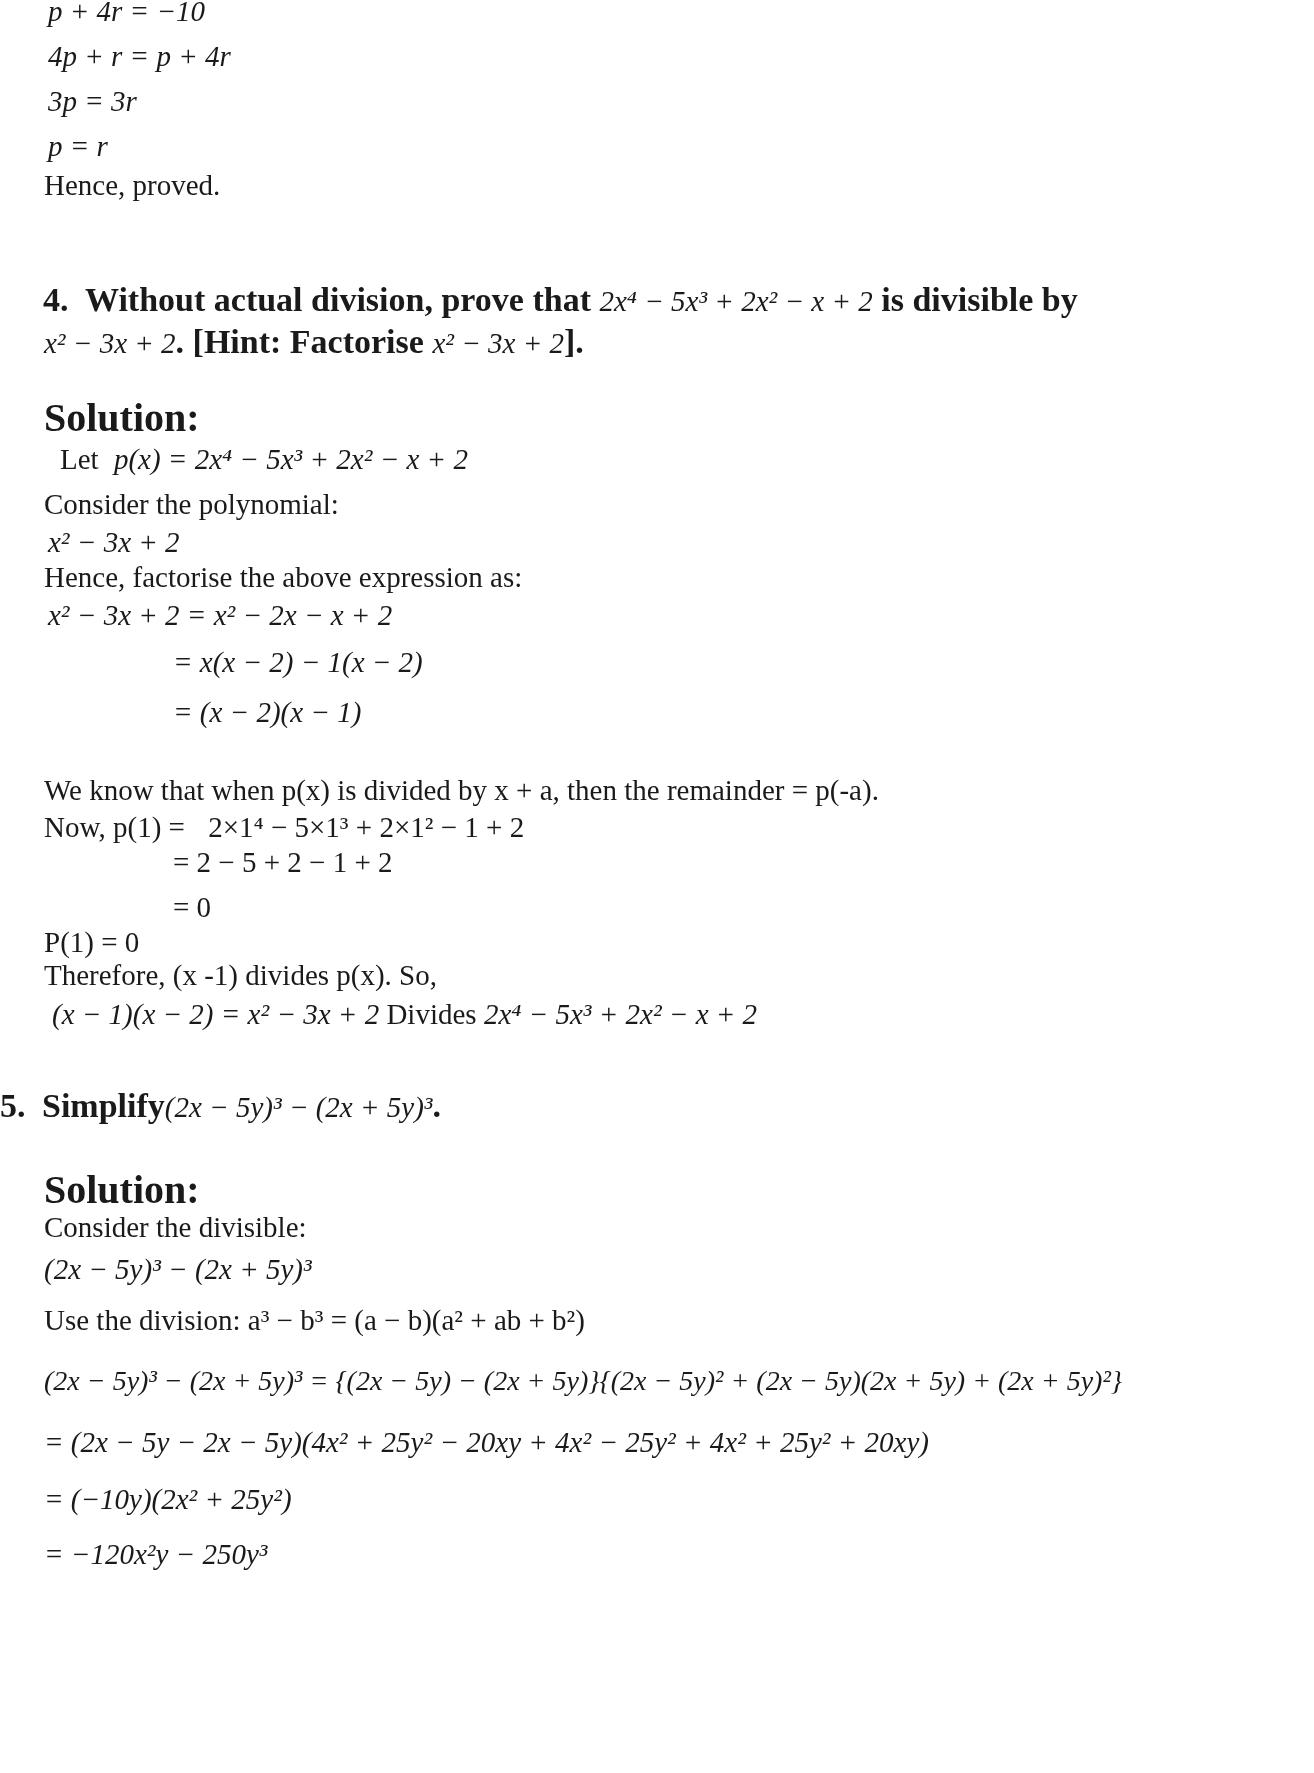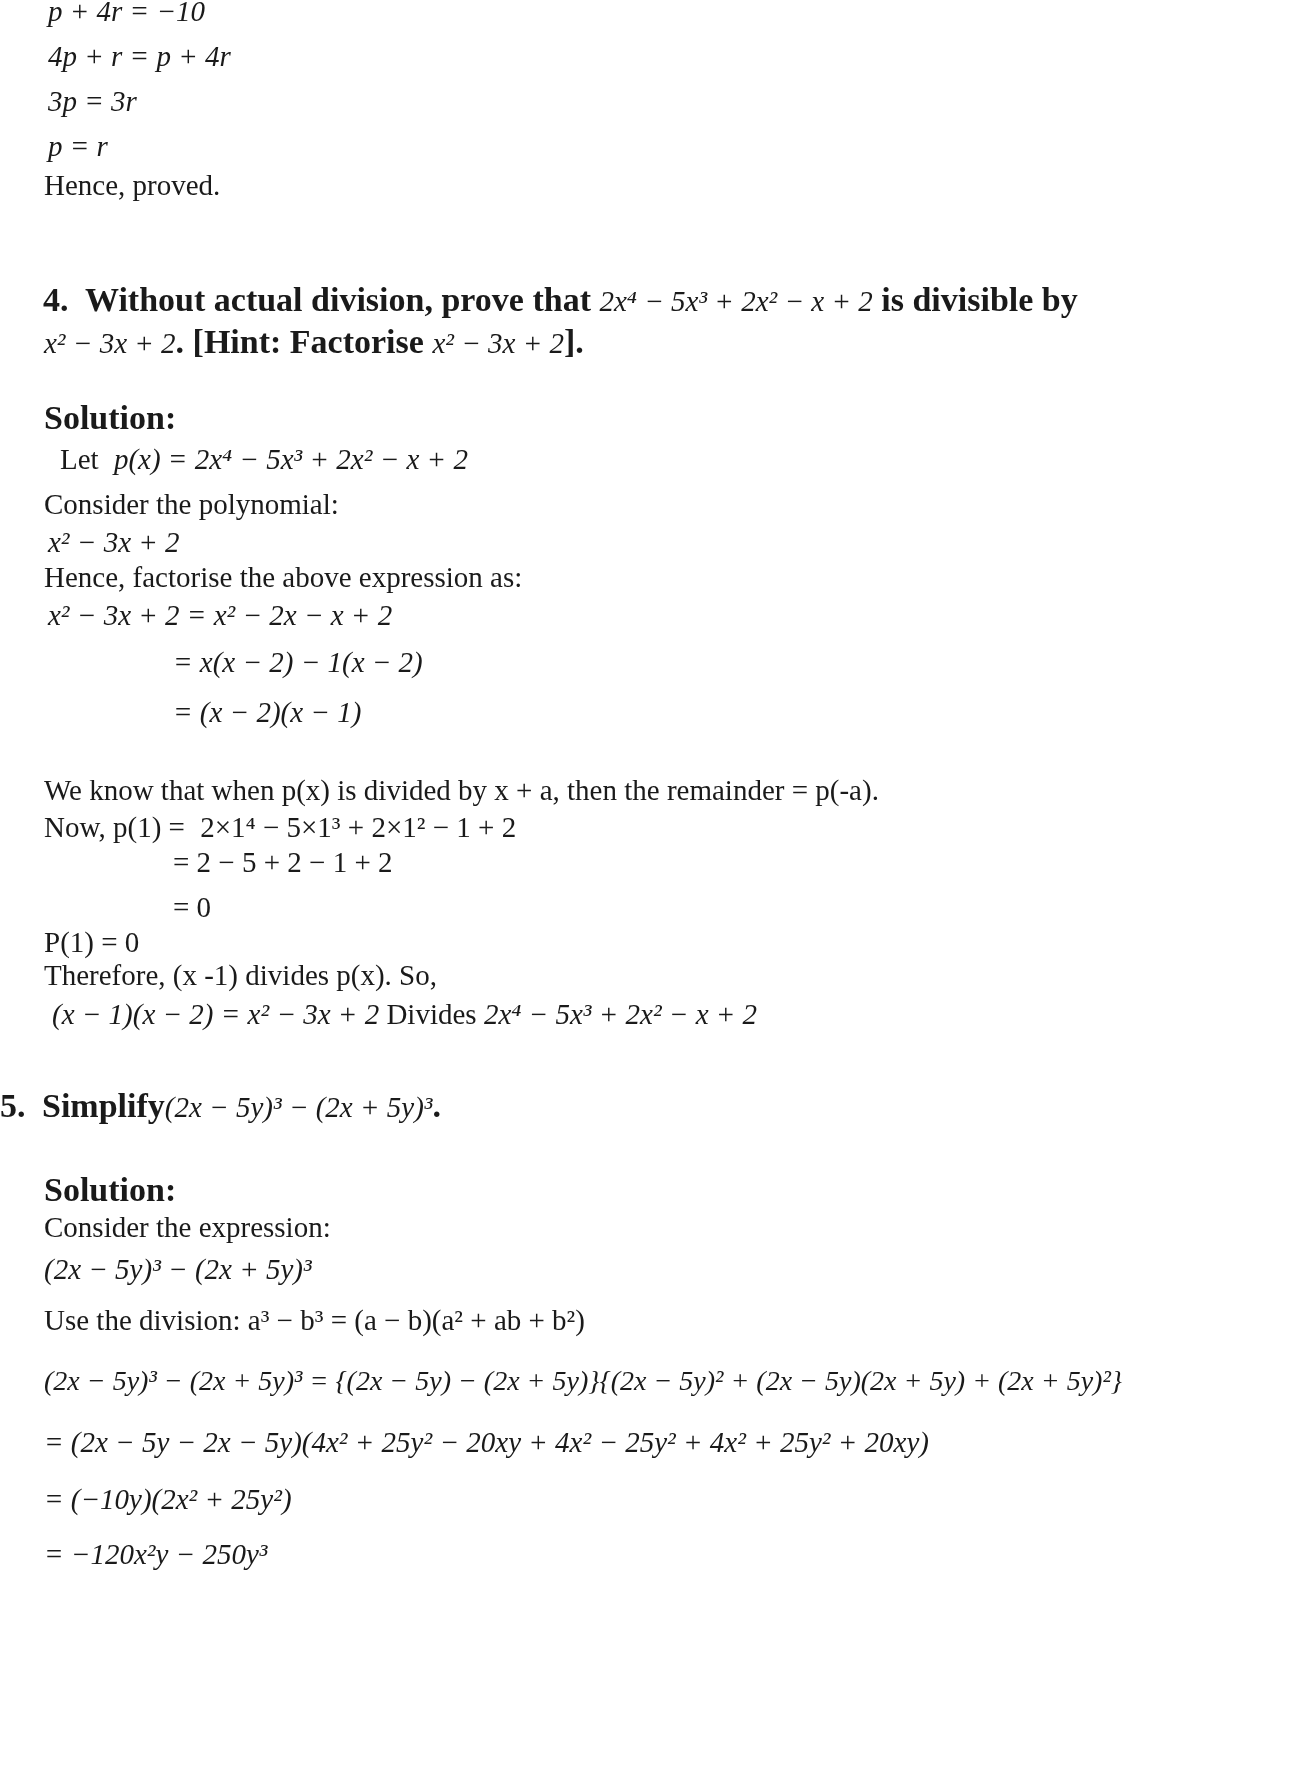--- a/index.html
+++ b/index.html
@@ -1,21 +1,21 @@
 <!DOCTYPE html>
 <html><head>
 <meta charset="utf-8">
 <style>
   html, body { margin:0; padding:0; background:#ffffff; }
   body { width:1314px; height:1773px; position:relative; overflow:hidden;
          font-family:"Liberation Serif","DejaVu Serif",serif; color:#1a1a1a; }
   .line { position:absolute; white-space:nowrap; font-size:29px; line-height:34px; }
   .math { font-family:"Liberation Serif","DejaVu Serif",serif; }
   .q { font-weight:bold; font-size:34px; line-height:40px; }
-  .sol { font-weight:bold; font-size:34px; line-height:40px; }
+  .sol { font-weight:bold; font-size:40px; line-height:40px; }
 </style>
 </head>
 <body>
 
 <div class="line math" style="left:48px;top:-6px;font-style:italic;">p + 4r = −10</div>
 <div class="line math" style="left:48px;top:39px;font-style:italic;">4p + r = p + 4r</div>
 <div class="line math" style="left:48px;top:84px;font-style:italic;">3p = 3r</div>
 <div class="line math" style="left:48px;top:129px;font-style:italic;">p = r</div>
 <div class="line" style="left:44px;top:168px;">Hence, proved.</div>
 
@@ -38,39 +38,39 @@
 <div class="line" style="left:44px;top:487px;">Consider the polynomial:</div>
 <div class="line math" style="left:48px;top:525px;font-style:italic;">x² − 3x + 2</div>
 <div class="line" style="left:44px;top:560px;">Hence, factorise the above expression as:</div>
 <div class="line math" style="left:48px;top:598px;font-style:italic;">x² − 3x + 2 = x² − 2x − x + 2</div>
 <div class="line math" style="left:173px;top:645px;font-style:italic;">= x(x − 2) − 1(x − 2)</div>
 <div class="line math" style="left:173px;top:695px;font-style:italic;">= (x − 2)(x − 1)</div>
 
 <div class="line" style="left:44px;top:773px;">We know that when p(x) is divided by x + a, then the remainder = p(-a).</div>
 <div class="line" style="left:44px;top:810px;">
   <span>Now, p(1) =</span>
-  <span class="math" style="margin-left:8px;">2×1⁴ − 5×1³ + 2×1² − 1 + 2</span>
+  <span class="math" style="margin-left:16px;">2×1⁴ − 5×1³ + 2×1² − 1 + 2</span>
 </div>
 <div class="line math" style="left:173px;top:845px;">= 2 − 5 + 2 − 1 + 2</div>
 <div class="line math" style="left:173px;top:890px;">= 0</div>
 <div class="line" style="left:44px;top:925px;">P(1) = 0</div>
 <div class="line" style="left:44px;top:958px;">Therefore, (x -1) divides p(x). So,</div>
 <div class="line" style="left:44px;top:997px;margin-left:8px;">
   <span class="math" style="font-style:italic;">(x − 1)(x − 2) = x² − 3x + 2</span>
   <span>Divides</span>
   <span class="math" style="font-style:italic;">2x⁴ − 5x³ + 2x² − x + 2</span>
 </div>
 
 <div class="line q" style="left:0;top:1086px;">
   <span>5.</span>
   <span style="margin-left:8px;">Simplify</span><span class="math" style="font-weight:normal;font-size:29px;font-style:italic;">(2x − 5y)³ − (2x + 5y)³</span><span>.</span>
 </div>
 
 <div class="line sol" style="left:44px;top:1170px;">Solution:</div>
-<div class="line" style="left:44px;top:1210px;">Consider the expression:</div>
+<div class="line" style="left:44px;top:1210px;">Consider the divisible:</div>
 <div class="line math" style="left:44px;top:1252px;font-style:italic;">(2x − 5y)³ − (2x + 5y)³</div>
 <div class="line" style="left:44px;top:1303px;">
   <span>Use the division:</span>
   <span class="math" style="">a³ − b³ = (a − b)(a² + ab + b²)</span>
 </div>
 <div class="line math" style="left:44px;top:1364px;font-style:italic;font-size:28px;">(2x − 5y)³ − (2x + 5y)³ = {(2x − 5y) − (2x + 5y)}{(2x − 5y)² + (2x − 5y)(2x + 5y) + (2x + 5y)²}</div>
 <div class="line math" style="left:44px;top:1425px;font-style:italic;">= (2x − 5y − 2x − 5y)(4x² + 25y² − 20xy + 4x² − 25y² + 4x² + 25y² + 20xy)</div>
 <div class="line math" style="left:44px;top:1482px;font-style:italic;">= (−10y)(2x² + 25y²)</div>
 <div class="line math" style="left:44px;top:1537px;font-style:italic;">= −120x²y − 250y³</div>
 

